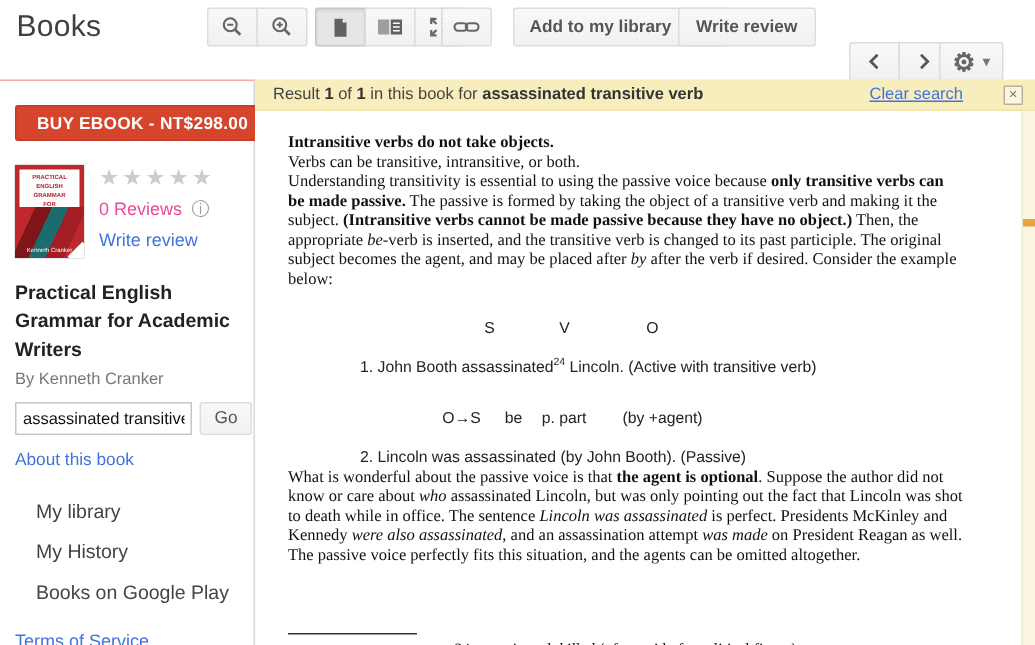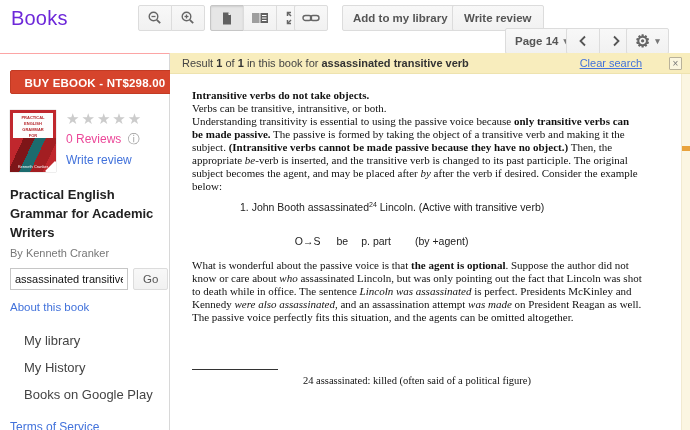--- a/index.html
+++ b/index.html
@@ -2,21 +2,21 @@
 <html><head>
 <meta charset="utf-8">
 <style>
   * { margin:0; padding:0; box-sizing:border-box; }
   html,body { width:690px; height:430px; overflow:hidden; background:#fff;
     font-family:"Liberation Sans", sans-serif; }
   .app { position:relative; width:690px; height:430px; background:#fff; }
 
   
   .header { position:relative; width:100%; height:53px; background:#fff; }
-  .logo { position:absolute; left:11px; top:7px; font-size:20px; color:#6d28d9;
+  .logo { position:absolute; left:11px; top:7px; font-size:20px; color:#404040;
     letter-spacing:.2px; }
   .btn { display:inline-flex; align-items:center; justify-content:center;
     height:26px; background:linear-gradient(#f8f8f8,#f1f1f1);
     border:1px solid #dcdcdc; color:#555; font-size:11.5px; font-weight:bold;
     border-radius:2px; cursor:default; }
   .btn svg { display:block; }
   .grp { position:absolute; display:flex; }
   .grp .btn { border-radius:0; margin-left:-1px; }
   .grp .btn:first-child { border-radius:2px 0 0 2px; margin-left:0; }
   .grp .btn:last-child { border-radius:0 2px 2px 0; }
@@ -195,24 +195,20 @@
 
     <div class="btn r1-add">
       <span>Add to my library</span>
       <span class="caret">▾</span>
     </div>
 
     <div class="btn r1-write">
       <span>Write review</span>
     </div>
 
-    <div class="btn r2-page">
-      <span>Page 14</span>
-      <span class="caret">▾</span>
-    </div>
 
     <div class="grp r2-nav">
       <div class="btn icon-btn">
         <span>
           <svg width="10" height="12" viewBox="0 0 10 12">
               <polyline points="7,1.5 2.5,6 7,10.5" fill="none" stroke="#555" stroke-width="1.8"></polyline>
             </svg>
         </span>
       </div>
       <div class="btn icon-btn">
@@ -296,27 +292,31 @@
         <div class="close-box">×</div>
       </div>
 
       <div class="viewport">
         <div class="book-page">
           <p class="p-head"><span class="seg-b">Intransitive verbs do not take objects.</span></p>
           <p class="p1"><span>Verbs can be transitive, intransitive, or both.</span></p>
           <p class="p2"><span>Understanding transitivity is essential to using the passive voice because </span><span class="seg-b">only transitive verbs can be made passive.</span><span> The passive is formed by taking the object of a transitive verb and making it the subject. </span><span class="seg-b">(Intransitive verbs cannot be made passive because they have no object.)</span><span> Then, the appropriate </span><span class="seg-i">be</span><span>-verb is inserted, and the transitive verb is changed to its past participle. The original subject becomes the agent, and may be placed after </span><span class="seg-i">by</span><span> after the verb if desired. Consider the example below:</span></p>
 
           <div class="example">
+            <div class="ex-labels">
+              <span class="ex-l1-s">S</span><span class="ex-l1-v">V</span><span class="ex-l1-o">O</span>
+            </div>
             <div class="ex-sent">
               <span>1. John Booth assassinated</span><sup class="fn">24</sup><span> Lincoln. (Active with transitive verb)</span>
             </div>
             <div class="ex-gap"></div>
             <div class="ex-labels">
               <span class="ex-l2-1">O→S</span><span class="ex-l2-2">be</span><span class="ex-l2-3">p. part</span><span class="ex-l2-4">(by +agent)</span>
             </div>
+            <div class="ex-sent">2. Lincoln was assassinated (by John Booth). (Passive)</div>
           </div>
 
           <p class="p3"><span>What is wonderful about the passive voice is that </span><span class="seg-b">the agent is optional</span><span>. Suppose the author did not know or care about </span><span class="seg-i">who</span><span> assassinated Lincoln, but was only pointing out the fact that Lincoln was shot to death while in office. The sentence </span><span class="seg-i">Lincoln was assassinated</span><span> is perfect. Presidents McKinley and Kennedy </span><span class="seg-i">were also assassinated</span><span>, and an assassination attempt </span><span class="seg-i">was made</span><span> on President Reagan as well. The passive voice perfectly fits this situation, and the agents can be omitted altogether.</span></p>
 
           <div class="footnote-block">
             <div class="footnote-rule"></div>
             <div class="footnote-text">24 assassinated: killed (often said of a political figure)</div>
           </div>
 
         </div>

